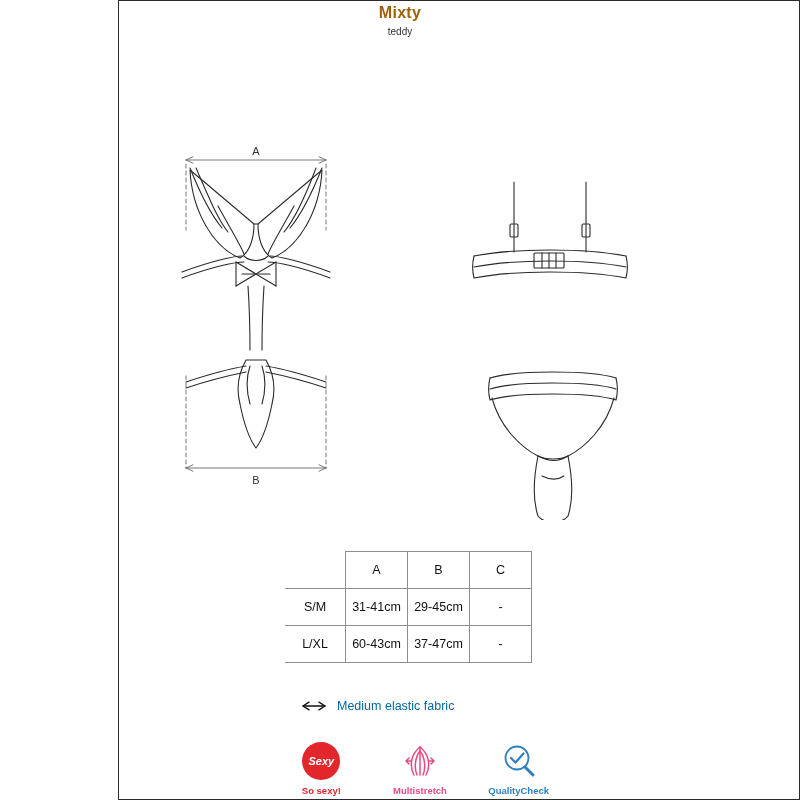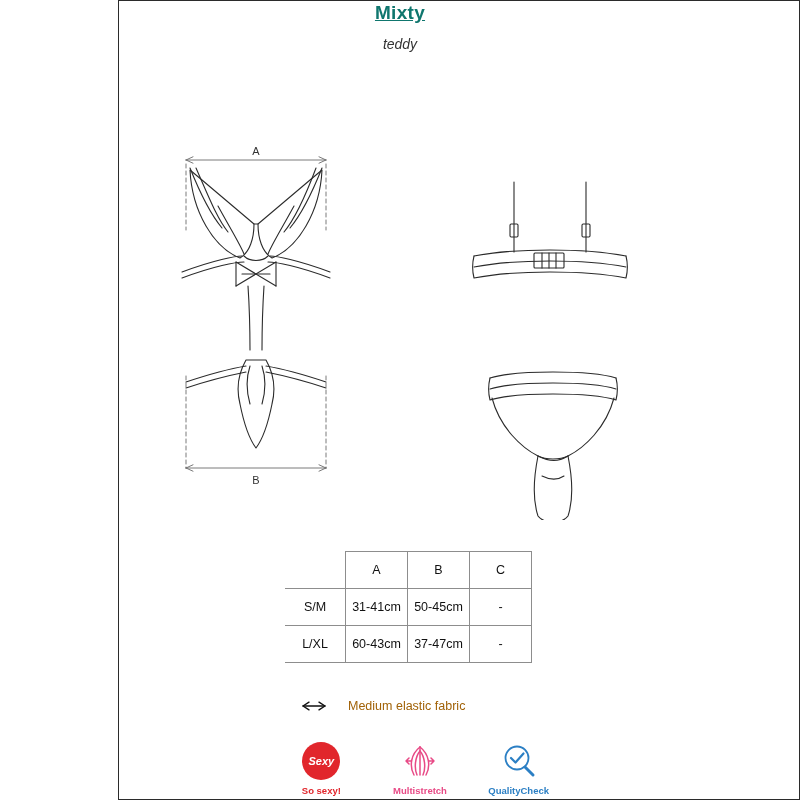--- a/index.html
+++ b/index.html
@@ -38,33 +38,31 @@
 
   
   .header {
     position: absolute;
     left: 0;
     top: 2px;
     width: 800px;
     text-align: center;
   }
   .brand {
-    font-size: 19px;
+    font-size: 16px;
     font-weight: bold;
     letter-spacing: 0.3px;
-    color: #0f766e;
+    color: #a16207;
     line-height: 22px;
-    text-decoration: underline;
   }
   .subtitle {
-    font-size: 14px;
+    font-size: 10px;
     color: #333;
     line-height: 14px;
-    margin-top: 13px;
-    font-style: italic;
+    margin-top: 1px;
   }
 
   
   .drawings {
     position: absolute;
     left: 118px;
     top: 120px;
     width: 682px;
     height: 400px;
   }
@@ -97,23 +95,23 @@
     border-left: none;
   }
 
   
   .fabric-note {
     position: absolute;
     left: 300px;
     top: 699px;
     display: flex;
     align-items: center;
-    gap: 20px;
+    gap: 9px;
     font-size: 12.5px;
-    color: #a16207;
+    color: #0369a1;
   }
   .arrow-icon { display:block; }
 
   
   .badges {
     position: absolute;
     left: 290px;
     top: 740px;
     width: 260px;
     display: flex;
@@ -257,21 +255,21 @@
     <tbody>
         <tr>
       <th class="corner rowhead"></th>
       <th>A</th>
       <th>B</th>
       <th>C</th>
     </tr>
     <tr>
       <td class="rowhead">S/M</td>
       <td>31-41cm</td>
-      <td>50-45cm</td>
+      <td>29-45cm</td>
       <td>-</td>
     </tr>
     <tr>
       <td class="rowhead">L/XL</td>
       <td>60-43cm</td>
       <td>37-47cm</td>
       <td>-</td>
     </tr>
   </tbody>
     </table>

